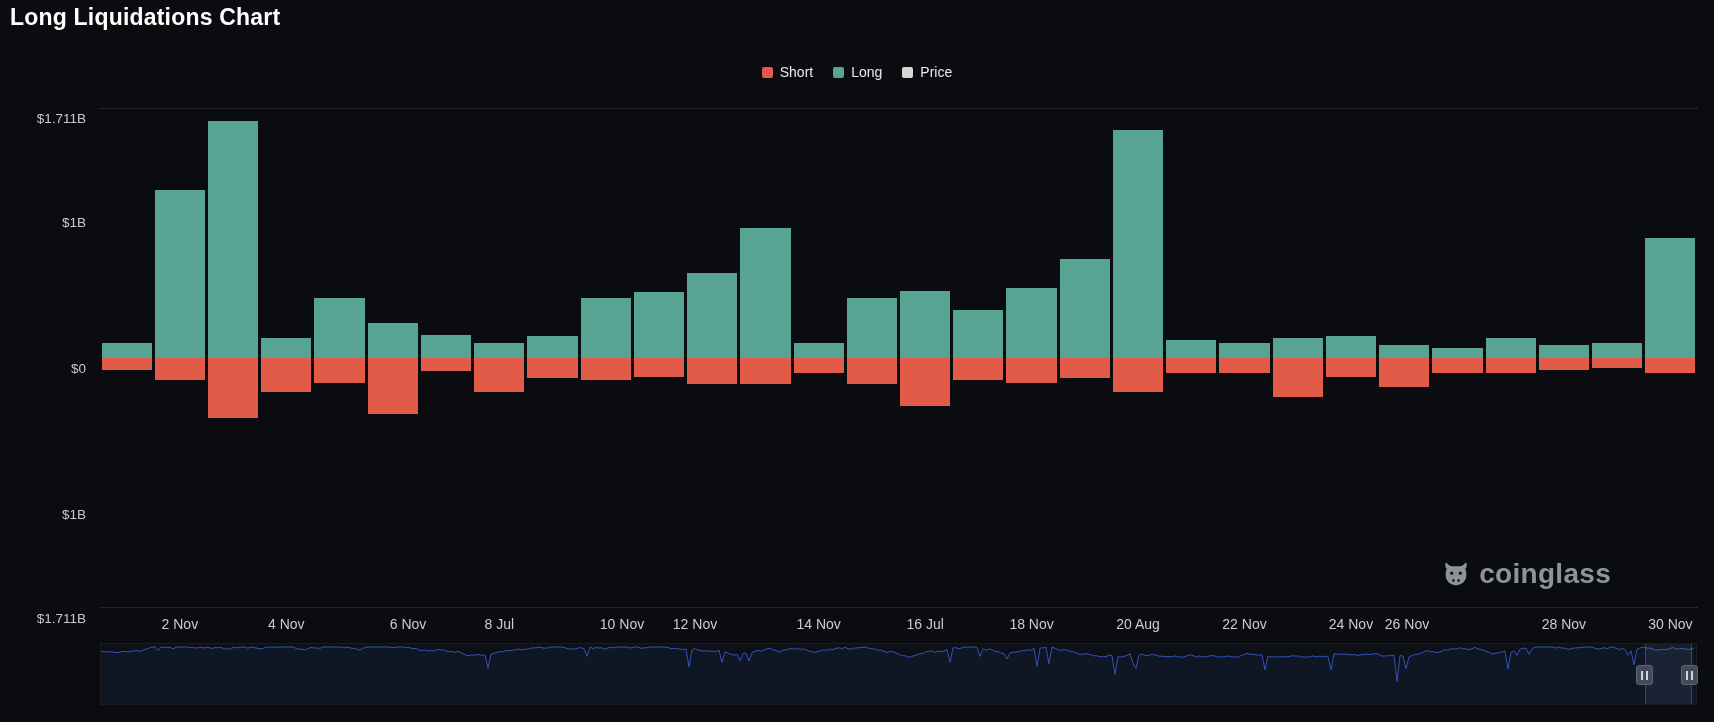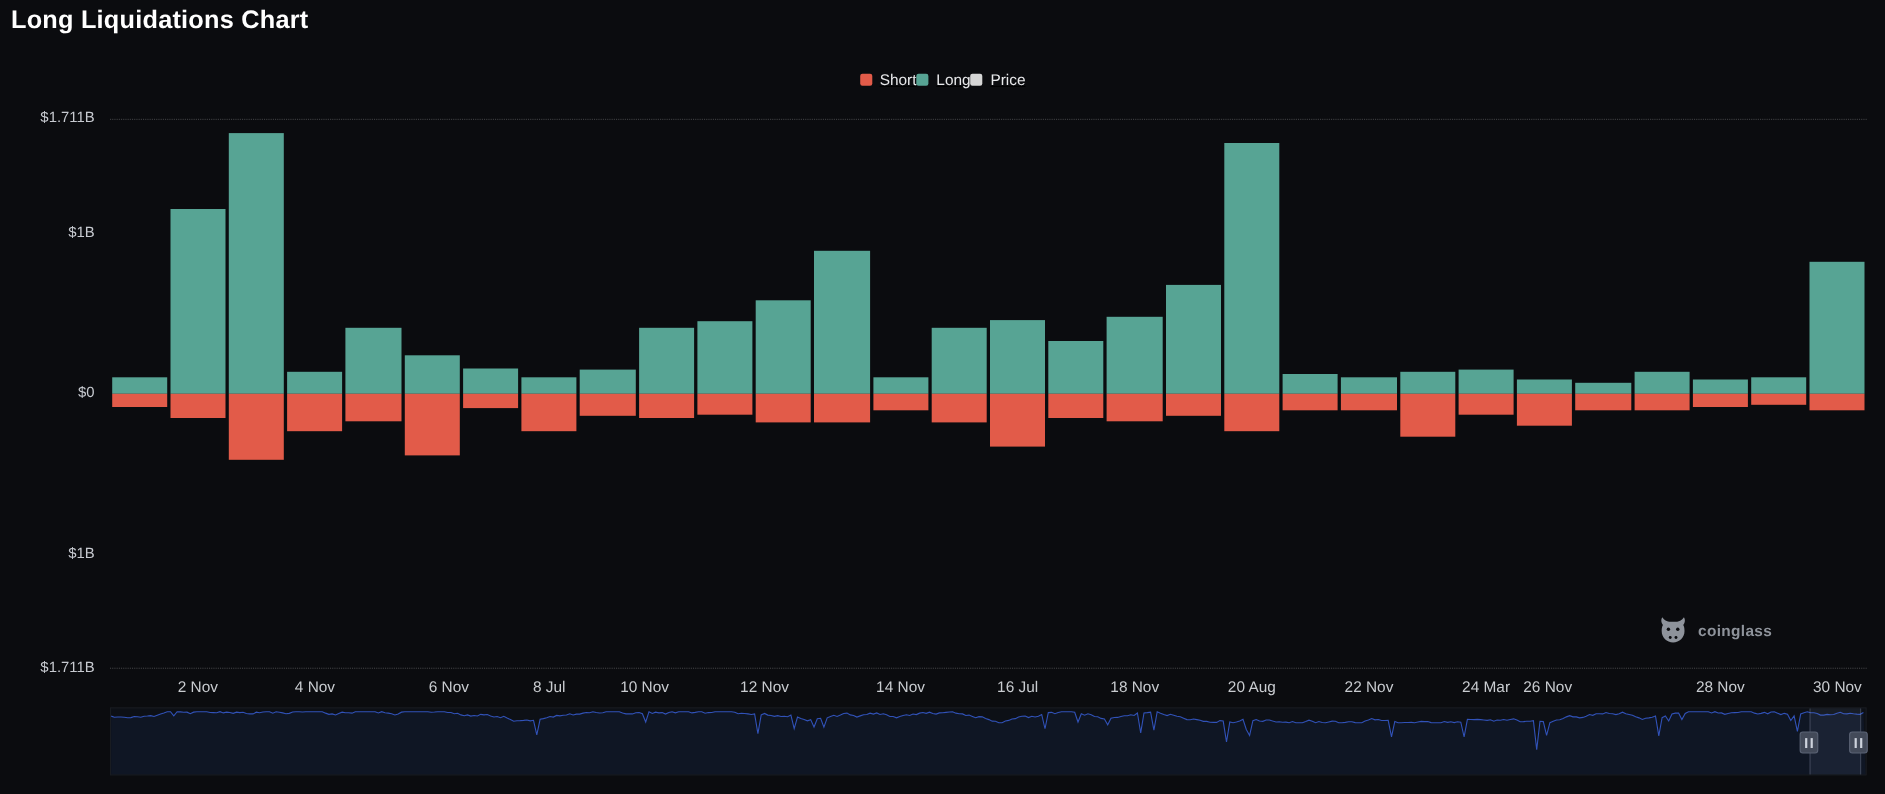--- a/index.html
+++ b/index.html
@@ -12,44 +12,44 @@
   .app { position: relative; width: 1714px; height: 722px; }
 
   .title {
     position: absolute; left: 10px; top: 4px;
     margin: 0; font-size: 23px; font-weight: 700; color: #ffffff;
     letter-spacing: .2px;
   }
 
   .legend {
     position: absolute; left: 0; top: 64px; width: 100%;
-    display: flex; justify-content: center; align-items: center;  text-decoration: underline;
+    display: flex; justify-content: center; align-items: center; gap: 20px; text-decoration: underline;
   }
   .legend-item { display: flex; align-items: center; gap: 7px; color: #e8e9eb; font-size: 14px; cursor: pointer; }
   .swatch { width: 11px; height: 11px; border-radius: 2px; display: inline-block; }
 
-  .y-axis { position: absolute; left: 0; top: 0; width: 92px; height: 512px; }
+  .y-axis { position: absolute; left: 0; top: 12px; width: 92px; height: 512px; }
   .y-label { position: absolute; right: 6px; color: #c7cad0; font-size: 13.5px; white-space: nowrap; }
 
   .plot { position: absolute; left: 100px; top: 108px; width: 1597px; height: 500px; }
   .grid { position: absolute; left: 0; right: 0; height: 0; border-top: 1px dotted rgba(255,255,255,0.22); }
   .grid.top { top: 0; }
   .grid.bottom { top: 499px; }
   .bars { position: absolute; inset: 0; }
   .bar { position: absolute; }
 
   .x-axis { position: absolute; left: 100px; top: 616px; width: 1597px; height: 22px; }
   .x-label { position: absolute; top: 0; transform: translateX(-50%); color: #c9ccd0; font-size: 14px; white-space: nowrap; }
 
   .watermark {
     position: absolute; top: 558px; right: 103px;
     display: flex; align-items: center; gap: 8px;
     color: #8e939b;
   }
-  .watermark .brand { font-size: 14px; font-weight: 700; letter-spacing: .3px; }
+  .watermark .brand { font-size: 28px; font-weight: 700; letter-spacing: .3px; }
 
   .navigator {
     position: absolute; left: 100px; top: 643px; width: 1597px; height: 62px;
     background: #0d1016; border: 1px solid rgba(255,255,255,0.05); box-sizing: border-box;
     cursor: ew-resize;
   }
   .nav-line-svg { position: absolute; inset: 0; }
   .nav-selection {
     position: absolute; left: 1544px; width: 45px; top: 0; bottom: 0;
     background: rgba(130,150,190,0.10);
@@ -161,28 +161,28 @@
         <div class="bar" style="left: 1545.27px; top: 130.198px; width: 50.2333px; height: 119.802px; background: rgb(87, 164, 148);"></div>
         <div class="bar" style="left: 1545.27px; top: 250px; width: 50.2333px; height: 14.61px; background: rgb(226, 91, 73);"></div>
       </div>
   </div>
 
   <div class="x-axis">
       <div class="x-label" style="left: 79.85px;">2 Nov</div>
       <div class="x-label" style="left: 186.317px;">4 Nov</div>
       <div class="x-label" style="left: 308px;">6 Nov</div>
       <div class="x-label" style="left: 399.25px;">8 Jul</div>
-      <div class="x-label" style="left: 486px;">10 Nov</div>
+      <div class="x-label" style="left: 522px;">10 Nov</div>
       <div class="x-label" style="left: 595px;">12 Nov</div>
       <div class="x-label" style="left: 718.65px;">14 Nov</div>
       <div class="x-label" style="left: 825.117px;">16 Jul</div>
       <div class="x-label" style="left: 931.583px;">18 Nov</div>
       <div class="x-label" style="left: 1038.05px;">20 Aug</div>
       <div class="x-label" style="left: 1144.52px;">22 Nov</div>
-      <div class="x-label" style="left: 1250.98px;">24 Mar</div>
+      <div class="x-label" style="left: 1250.98px;">24 Nov</div>
       <div class="x-label" style="left: 1307px;">26 Nov</div>
       <div class="x-label" style="left: 1463.92px;">28 Nov</div>
       <div class="x-label" style="left: 1570.38px;">30 Nov</div>
     </div>
 
   <div class="watermark">
     <svg width="30" height="30" viewBox="0 0 24 24">
       <path fill="#8e939b" d="M4.1 2.6c1.6 2.1 3.2 3.1 5 3.1h5.8c1.8 0 3.4-1 5-3.1 1 1.7 1 3.9-.5 5.5.8 1.4.9 3.1.9 4.5 0 4.8-3.7 8.3-8.3 8.3s-8.3-3.5-8.3-8.3c0-1.4.1-3.1.9-4.5C3.1 6.5 3.1 4.3 4.1 2.6z"></path>
       <circle cx="8.6" cy="11.3" r="1.25" fill="#0b0c0f"></circle>
       <circle cx="15.4" cy="11.3" r="1.25" fill="#0b0c0f"></circle>

